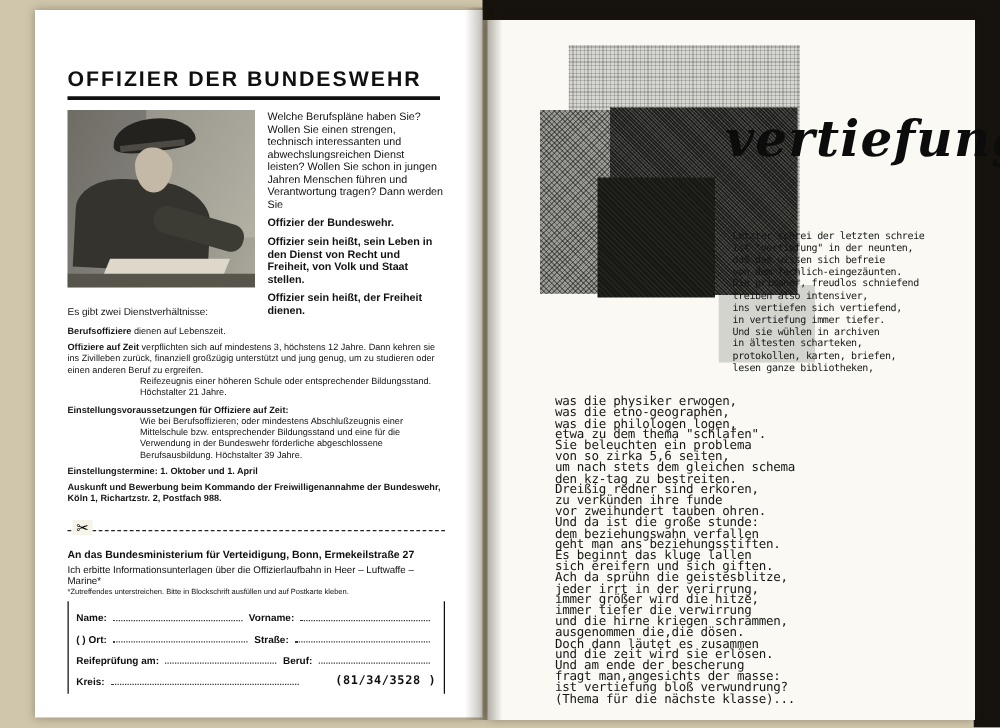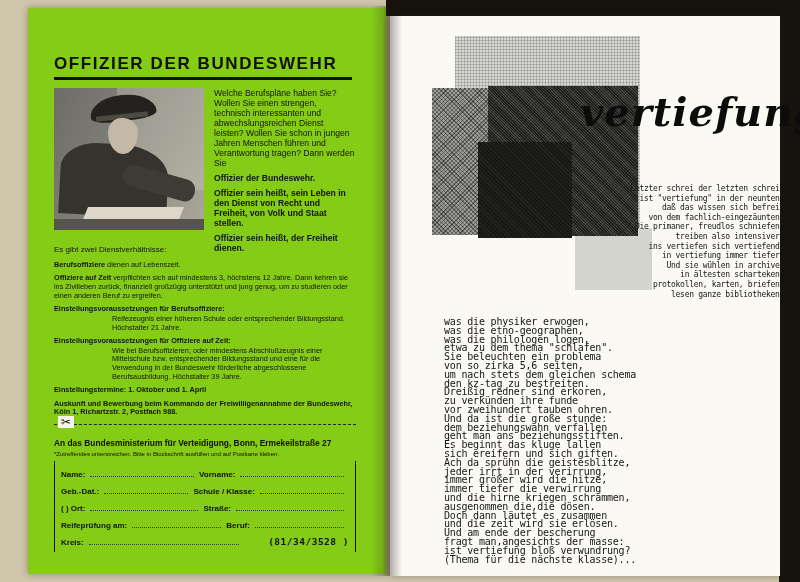--- a/index.html
+++ b/index.html
@@ -7,21 +7,21 @@
     width:800px;height:582px;position:relative;overflow:hidden;
     background:#cfc6ac;
     font-family:"Liberation Sans",sans-serif;
   }
   .canvas{position:absolute;inset:0;}
   
   .scan-top{position:absolute;left:386px;top:0;width:414px;height:16px;background:#16130e;}
   .scan-right{position:absolute;left:779px;top:0;width:21px;height:582px;background:#16130e;}
   .scan-bump{position:absolute;left:758px;top:438px;width:26px;height:30px;background:#16130e;}
   
-  .page-left{position:absolute;left:28px;top:8px;width:358px;height:566px;background:#84cc16;box-shadow:0 0 7px rgba(40,30,10,.35);}
+  .page-left{position:absolute;left:28px;top:8px;width:358px;height:566px;background:#ffffff;box-shadow:0 0 7px rgba(40,30,10,.35);}
   .page-right{position:absolute;left:390px;top:16px;width:390px;height:560px;background:#faf9f3;box-shadow:0 0 7px rgba(40,30,10,.35);}
   .spine{position:absolute;left:372px;top:6px;width:30px;height:570px;z-index:6;pointer-events:none;
     background:linear-gradient(90deg,rgba(60,50,30,0) 0%,rgba(60,50,30,.25) 38%,rgba(25,18,5,.38) 54%,rgba(60,50,30,0) 100%);}
   
   .ad-title{position:absolute;left:26px;top:46px;margin:0;font-size:17px;font-weight:bold;letter-spacing:1.6px;color:#101010;white-space:nowrap;}
   .ad-rule{position:absolute;left:26px;top:69px;width:298px;height:3px;background:#101010;}
   .photo{position:absolute;left:26px;top:80px;width:150px;height:142px;overflow:hidden;
     background:linear-gradient(115deg,#6e6c65 0%,#82807a 45%,#9b988e 75%,#aaa79c 100%);}
   .ph-bg{position:absolute;right:0;top:0;width:58%;height:72%;background:linear-gradient(120deg,#98958b,#b3b0a4);}
   .ph-cap{position:absolute;left:36px;top:7px;width:66px;height:26px;background:#23221e;border-radius:55% 60% 40% 40%/85% 90% 30% 30%;transform:rotate(-7deg);}
@@ -64,21 +64,21 @@
   .solid-dark{background-color:#181814;background-image:
     repeating-linear-gradient(45deg,rgba(255,255,255,.05) 0 1px,transparent 1px 3px);}
   .solid-light{background:#d4d4cf;}
   .sq-a{left:29px;top:0;width:185px;height:194px;}
   .sq-b{left:6px;top:52px;width:146px;height:147px;}
   .sq-e{left:149px;top:192px;width:77px;height:62px;}
   .sq-c{left:62px;top:50px;width:150px;height:150px;}
   .sq-d{left:52px;top:106px;width:94px;height:96px;}
   .vt-title{position:absolute;left:190px;top:72px;margin:0;font-family:"DejaVu Serif",serif;font-style:italic;font-weight:bold;font-size:40px;letter-spacing:1px;color:#0c0c0c;white-space:nowrap;}
   .poem{font-family:"DejaVu Sans Mono",monospace;color:#161616;white-space:pre-line;}
-  .poem-1{position:absolute;left:196px;top:168px;width:198px;font-size:8px;line-height:9.6px;letter-spacing:-.3px;text-align:right;}
+  .poem-1{position:absolute;left:196px;top:168px;width:198px;font-size:8px;line-height:9.6px;letter-spacing:-.3px;}
   .poem-2{position:absolute;left:38px;top:302px;width:228px;font-size:10px;line-height:8.8px;letter-spacing:-.2px;margin-left:16px;}
 </style>
 </head>
 <body>
 
 <div class="canvas">
   <div class="scan-top"></div>
   <div class="scan-right"></div>
   <div class="scan-bump"></div>
 
@@ -101,46 +101,40 @@
       <p>Welche Berufspläne haben Sie? Wollen Sie einen strengen, technisch interessanten und abwechslungsreichen Dienst leisten? Wollen Sie schon in jungen Jahren Menschen führen und Verantwortung tragen? Dann werden Sie</p>
       <p class="b">Offizier der Bundeswehr.</p>
       <p class="b">Offizier sein heißt, sein Leben in den Dienst von Recht und Freiheit, von Volk und Staat stellen.</p>
       <p class="b">Offizier sein heißt, der Freiheit dienen.</p>
     </div>
 
     <div class="body-sec">
       <p class="sub">Es gibt zwei Dienstverhältnisse:</p>
       <p><b>Berufsoffiziere</b><span> dienen auf Lebenszeit.</span></p>
       <p><b>Offiziere auf Zeit</b><span> verpflichten sich auf mindestens 3, höchstens 12 Jahre. Dann kehren sie ins Zivilleben zurück, finanziell großzügig unterstützt und jung genug, um zu studieren oder einen anderen Beruf zu ergreifen.</span></p>
-      <p><b>Einstellungsvoraussetzungen für Berufsoffiziere:</b></p>
       <p class="ind">Reifezeugnis einer höheren Schule oder entsprechender Bildungsstand. Höchstalter 21 Jahre.</p>
       <p><b>Einstellungsvoraussetzungen für Offiziere auf Zeit:</b></p>
       <p class="ind">Wie bei Berufsoffizieren; oder mindestens Abschlußzeugnis einer Mittelschule bzw. entsprechender Bildungsstand und eine für die Verwendung in der Bundeswehr förderliche abgeschlossene Berufsausbildung. Höchstalter 39 Jahre.</p>
       <p><b>Einstellungstermine: 1. Oktober und 1. April</b></p>
       <p><b>Auskunft und Bewerbung beim Kommando der Freiwilligenannahme der Bundeswehr, Köln 1, Richartzstr. 2, Postfach 988.</b></p>
     </div>
 
     <div class="scissors">
       <span class="sc">✂</span>
     </div>
 
     <div class="form">
       <p class="addr">An das Bundesministerium für Verteidigung, Bonn, Ermekeilstraße 27</p>
+      <p class="req">Ich erbitte Informationsunterlagen über die Offizierlaufbahn in Heer – Luftwaffe – Marine*</p>
       <p class="note">*Zutreffendes unterstreichen. Bitte in Blockschrift ausfüllen und auf Postkarte kleben.</p>
       <div class="rows">
         <div class="row">
           <span>Name:</span>
             <span class="dots"></span>
           <span>Vorname:</span>
-            <span class="dots"></span>
-        </div>
-        <div class="row">
-          <span>Geb.-Dat.:</span>
-            <span class="dots"></span>
-          <span>Schule / Klasse:</span>
             <span class="dots"></span>
         </div>
         <div class="row">
           <span>( ) Ort:</span>
             <span class="dots"></span>
           <span>Straße:</span>
             <span class="dots"></span>
         </div>
         <div class="row">
           <span>Reifeprüfung am:</span>

